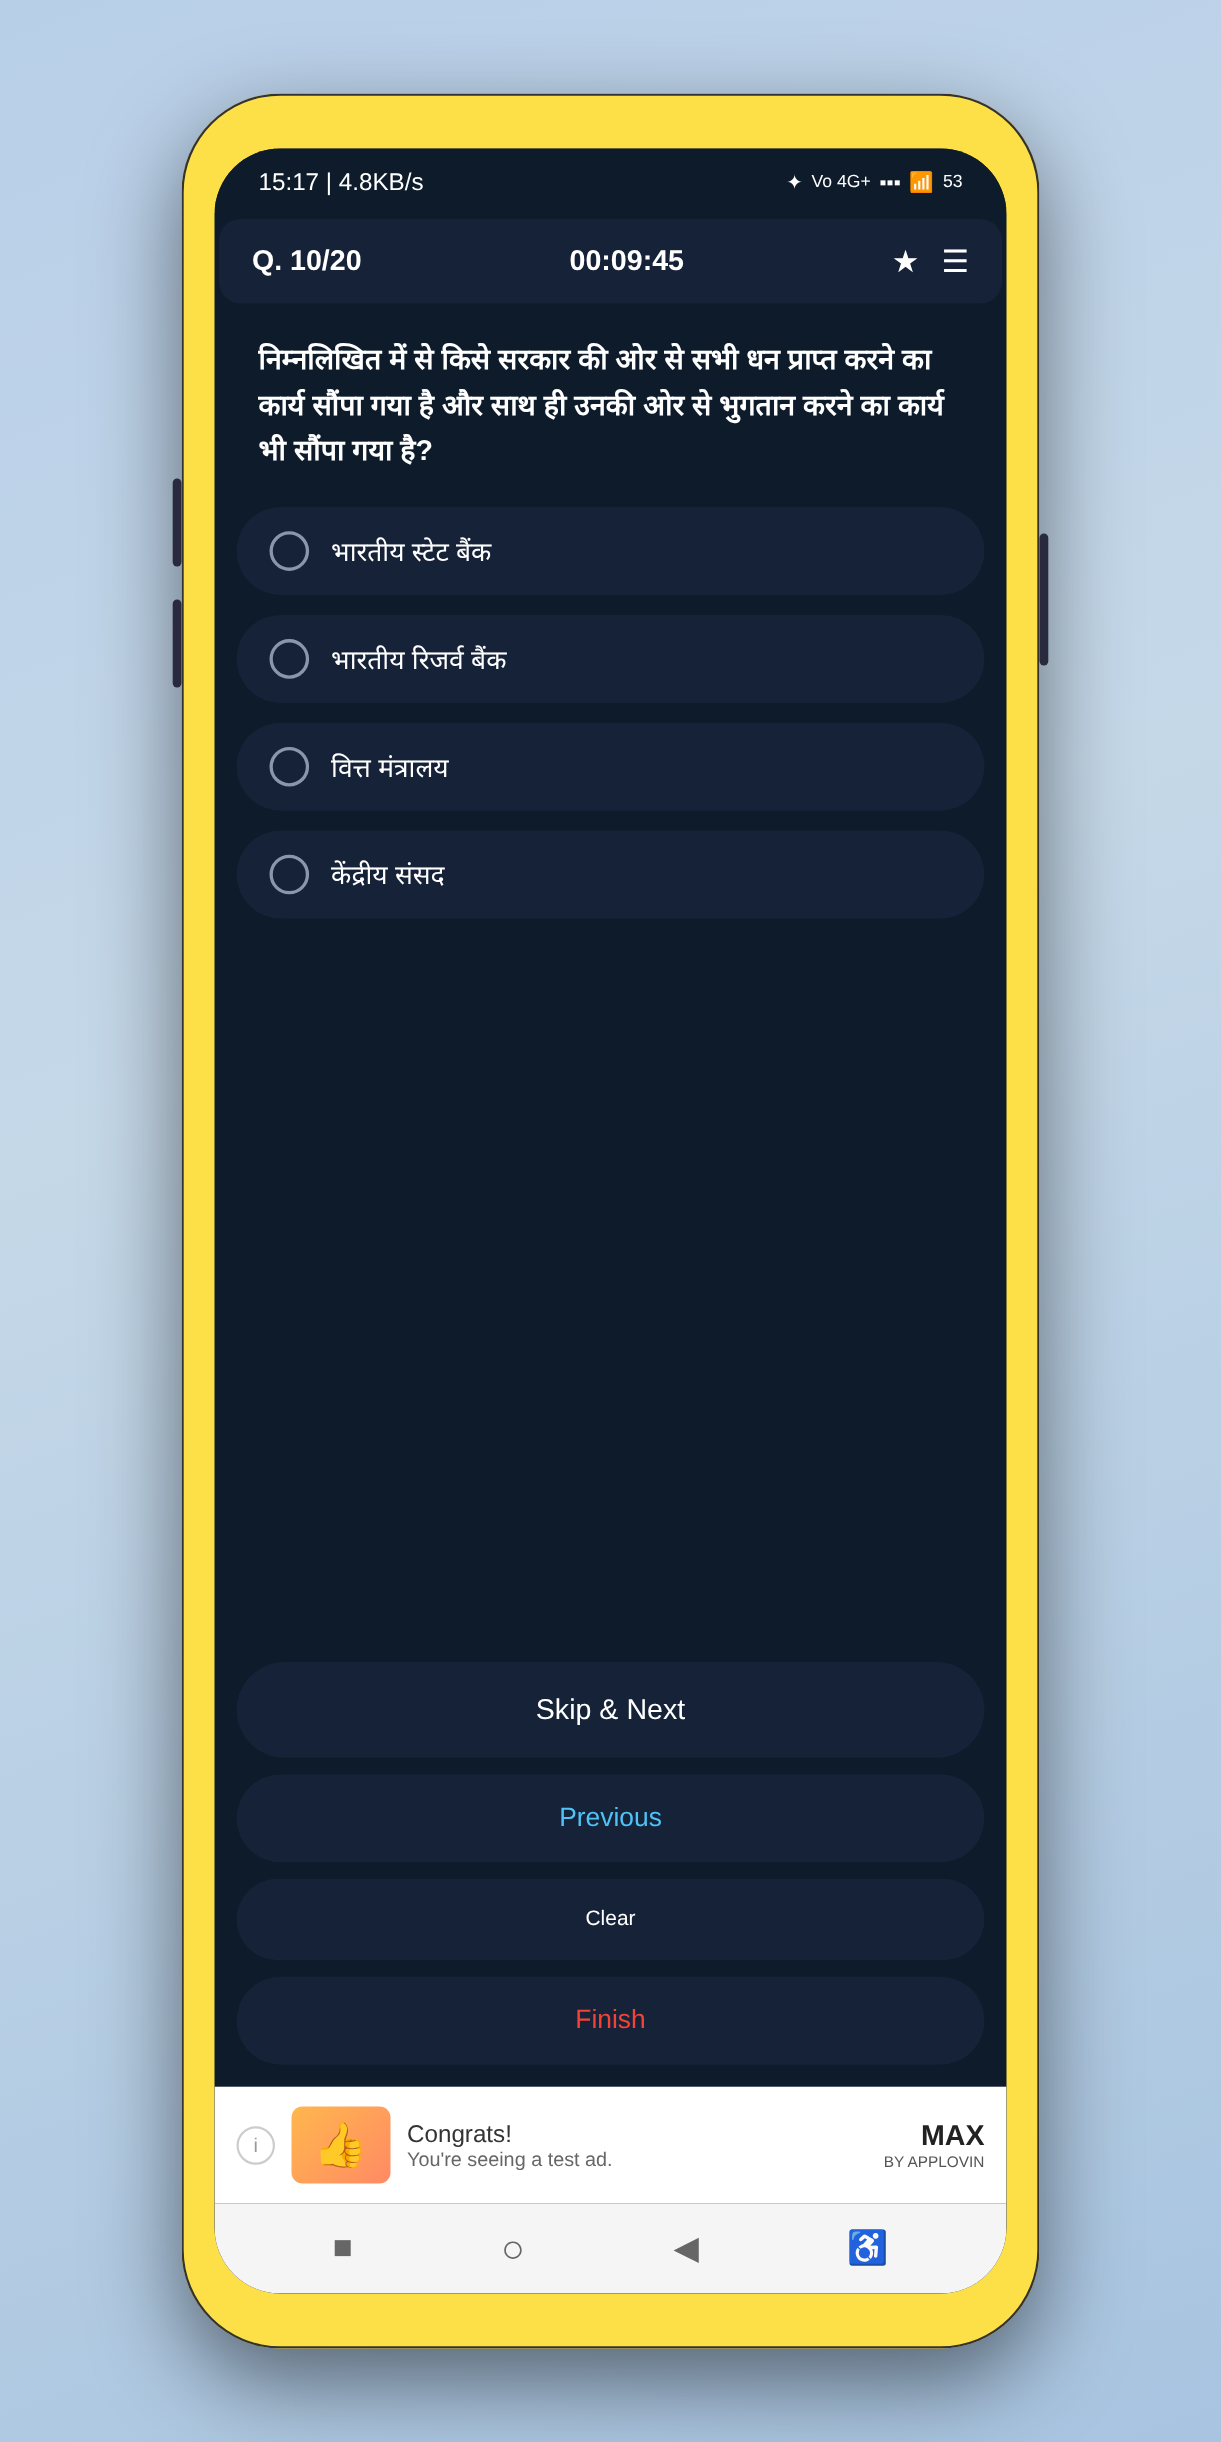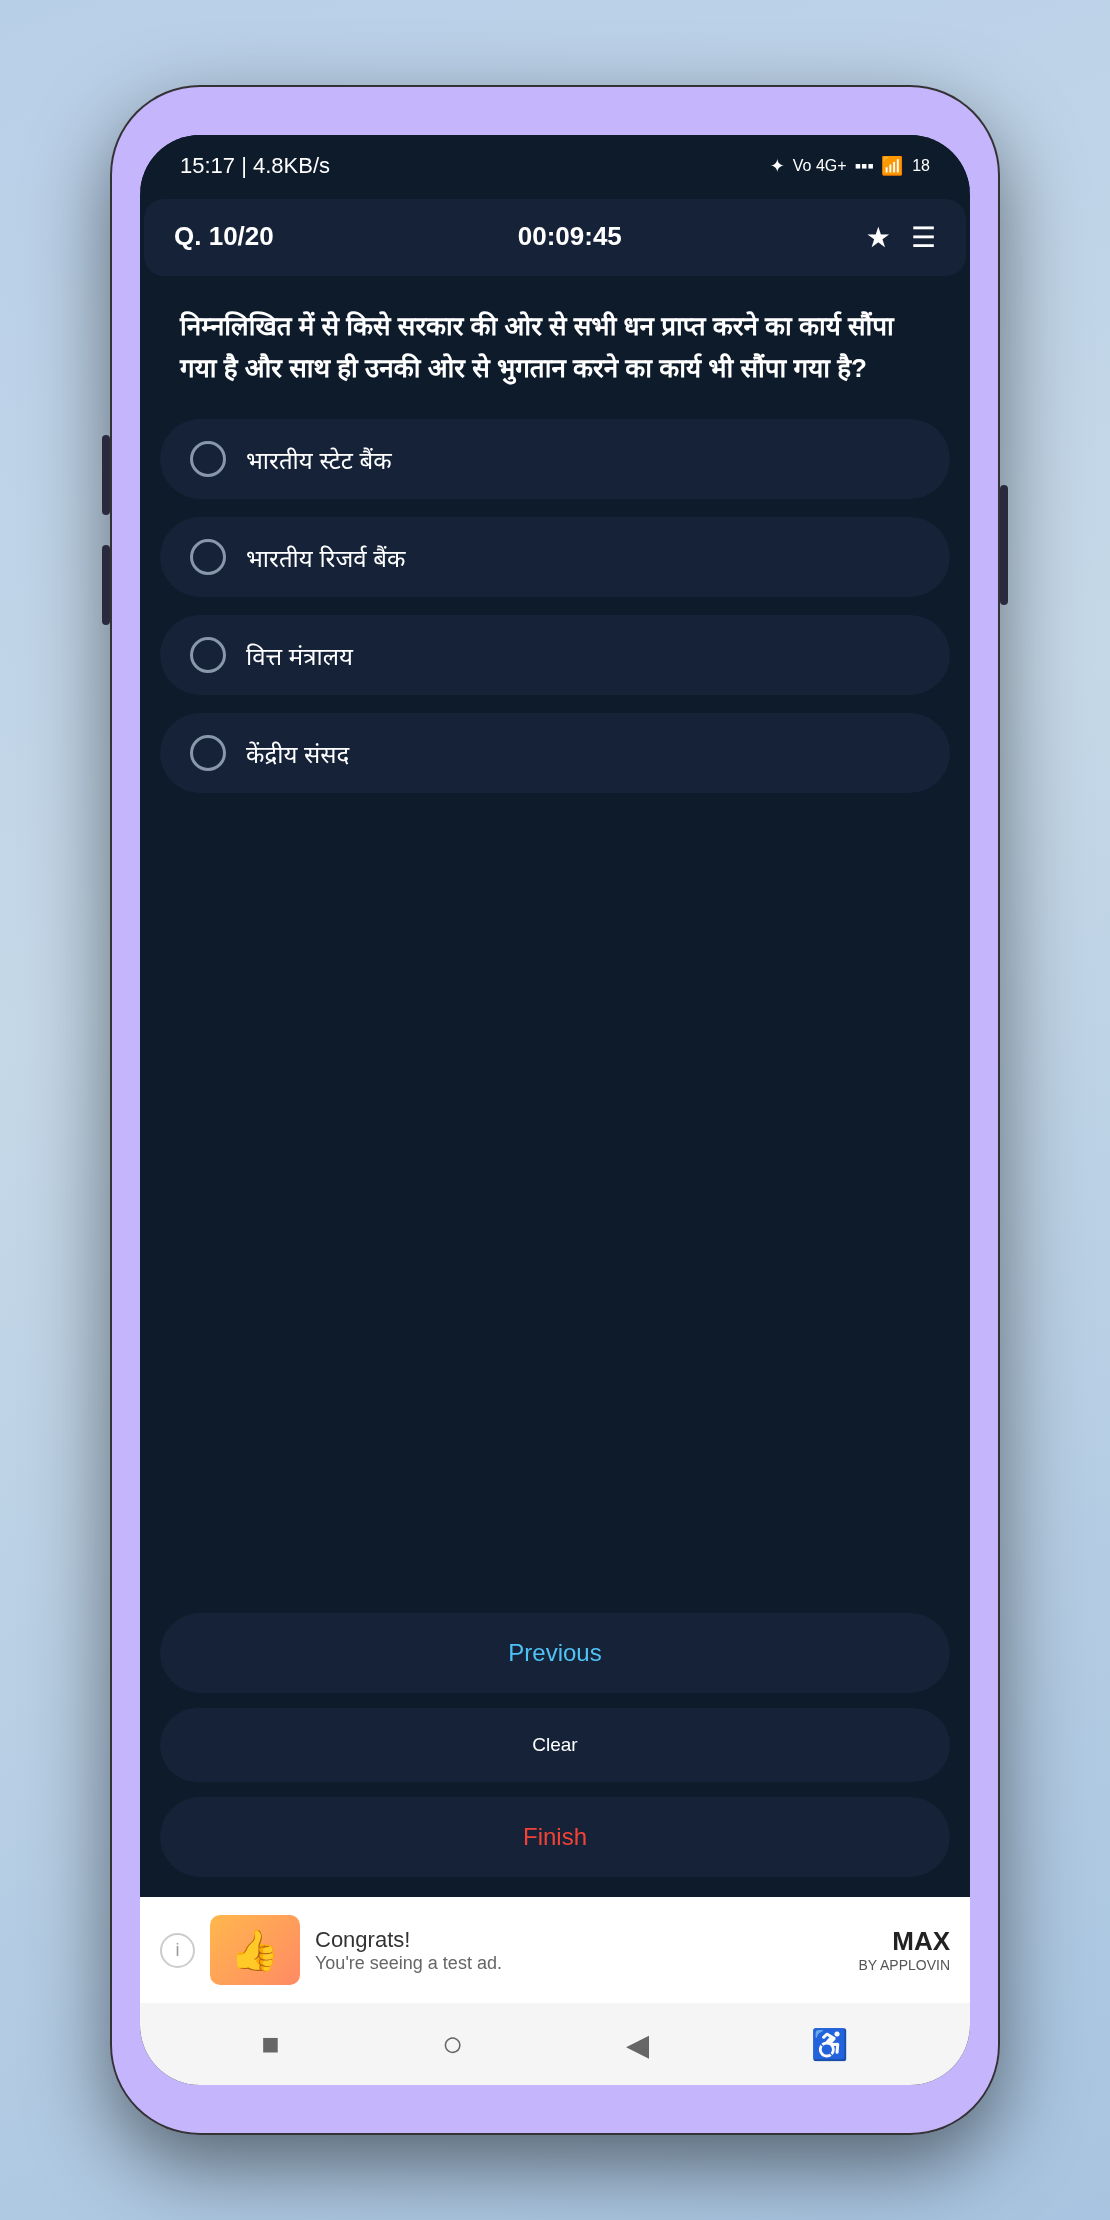--- a/index.html
+++ b/index.html
@@ -9,23 +9,23 @@
       height: 2220px;
       background: linear-gradient(160deg, #b8cfe8 0%, #c5d8e8 40%, #a8c4e0 100%);
       display: flex;
       align-items: center;
       justify-content: center;
       font-family: 'Segoe UI', Arial, sans-serif;
       overflow: hidden;
     }
 
     .phone-outer {
-      width: 890px;
+      width: 780px;
       height: 2050px;
-      background: #c4b5fd;
+      background: #fde047;
       border-radius: 90px;
       position: relative;
       box-shadow: 0 30px 80px rgba(0,0,0,0.5), inset 0 0 0 2px #333;
     }
 
     .phone-side-btn {
       position: absolute;
       background: #2a2a3e;
       border-radius: 4px;
     }
@@ -330,21 +330,21 @@
 
   <div class="phone-screen">
 
     <div class="status-bar">
       <span class="status-time">15:17 | 4.8KB/s</span>
       <div class="status-icons">
         <span>✦</span>
         <span style="font-size:16px;">Vo 4G+</span>
         <span>▪▪▪</span>
         <span>📶</span>
-        <span style="font-size:16px;">18</span>
+        <span style="font-size:16px;">53</span>
       </div>
     </div>
 
     <div class="quiz-header">
       <span class="quiz-progress">Q. 10/20</span>
       <span class="quiz-timer">00:09:45</span>
       <div class="header-icons">
         <span class="header-icon">★</span>
         <span class="header-icon">☰</span>
       </div>
@@ -368,20 +368,21 @@
         <span class="option-text">वित्त मंत्रालय</span>
       </div>
       <div class="option-item">
         <div class="option-radio"></div>
         <span class="option-text">केंद्रीय संसद</span>
       </div>
     </div>
 
     <div class="flex-spacer"></div>
 
+    <button class="skip-button">Skip &amp; Next</button>
 
     <div class="bottom-buttons">
       <button class="btn-previous">Previous</button>
       <button class="btn-clear">Clear</button>
       <button class="btn-finish">Finish</button>
     </div>
 
     <div class="ad-banner">
       <div class="ad-info-icon">i</div>
       <div class="ad-image">

